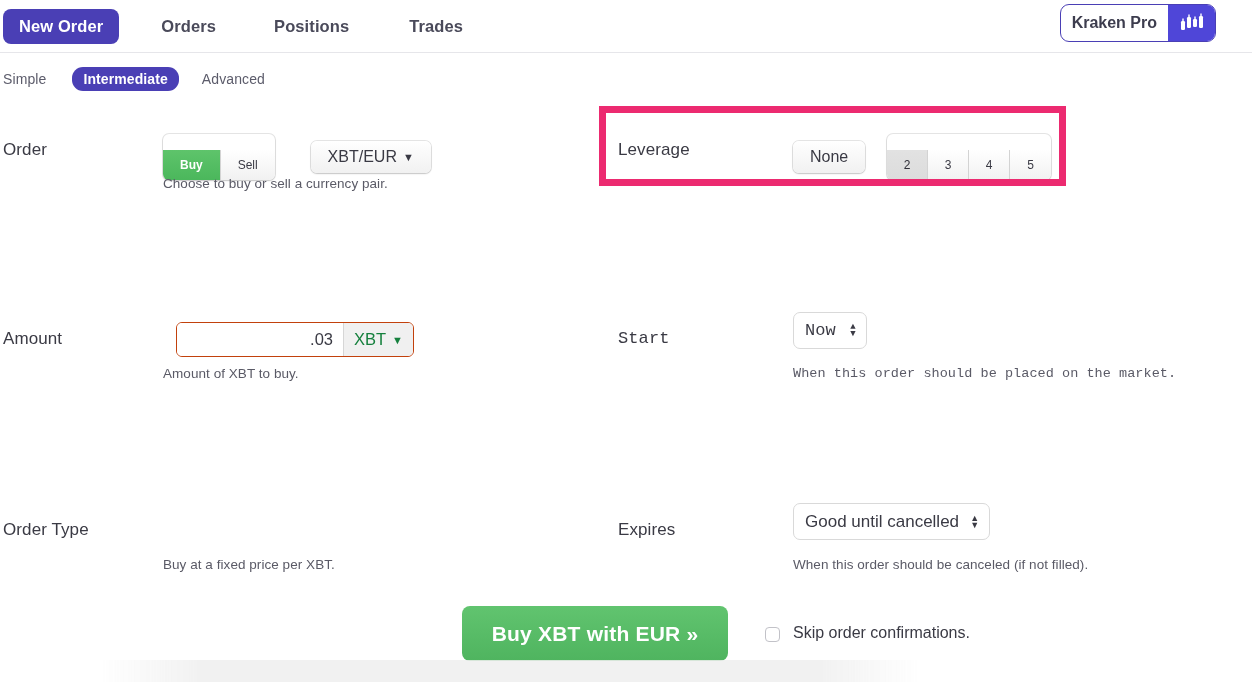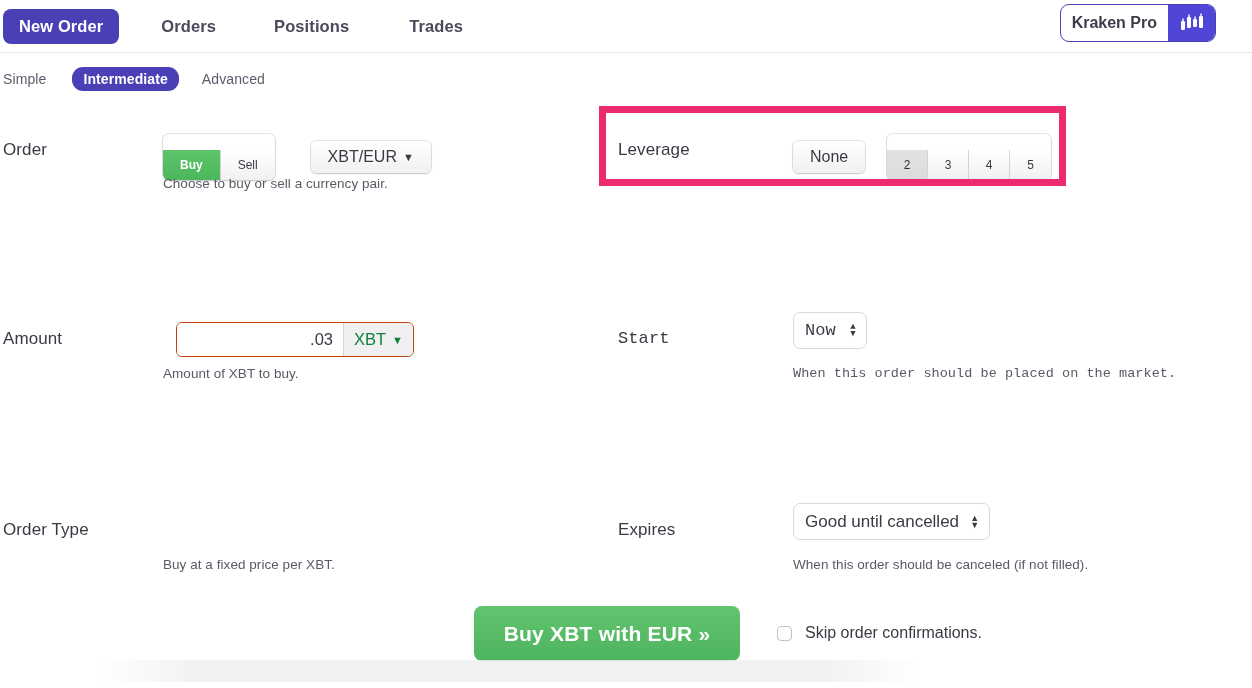--- a/index.html
+++ b/index.html
@@ -147,29 +147,29 @@
     background: #fff; display: inline-block; vertical-align: middle; cursor: pointer;
   }
 
   
   .highlight {
     position: absolute; left: 599px; top: 106px; width: 467px; height: 80px;
     border: 7px solid #ec2a70; background: transparent; pointer-events: none;
   }
 
   
-  .cta-row { position: absolute; left: 12px; top: 606px; width: 1112px; height: 62px; }
+  .cta-row { position: absolute; left: 0; top: 606px; width: 1112px; height: 62px; }
   .cta-btn {
     position: absolute; left: 462px; top: 0; width: 266px; height: 55px;
     background: linear-gradient(#61c46f,#4fb45f); color: #fff;
     font-size: 21px; font-weight: 700; border: none; border-radius: 8px;
     cursor: pointer; letter-spacing: .2px;
     font-family: "Liberation Sans", sans-serif;
   }
-  .skip-wrap { position: absolute; left: 765px; top: 18px; display: flex; align-items: center; }
+  .skip-wrap { position: absolute; left: 765px; top: 18px; display: flex; align-items: flex-end; }
   .skip-label { margin-left: 13px; font-size: 16px; color: #3a3a44; white-space: nowrap; }
 
   .bottom-band {
     position: absolute; left: 100px; top: 660px; width: 820px; height: 22px;
     background: #efefef;
     -webkit-mask-image: linear-gradient(to right, transparent 0%, #000 12%, #000 88%, transparent 100%);
     mask-image: linear-gradient(to right, transparent 0%, #000 12%, #000 88%, transparent 100%);
     opacity: .85;
   }
 </style>

